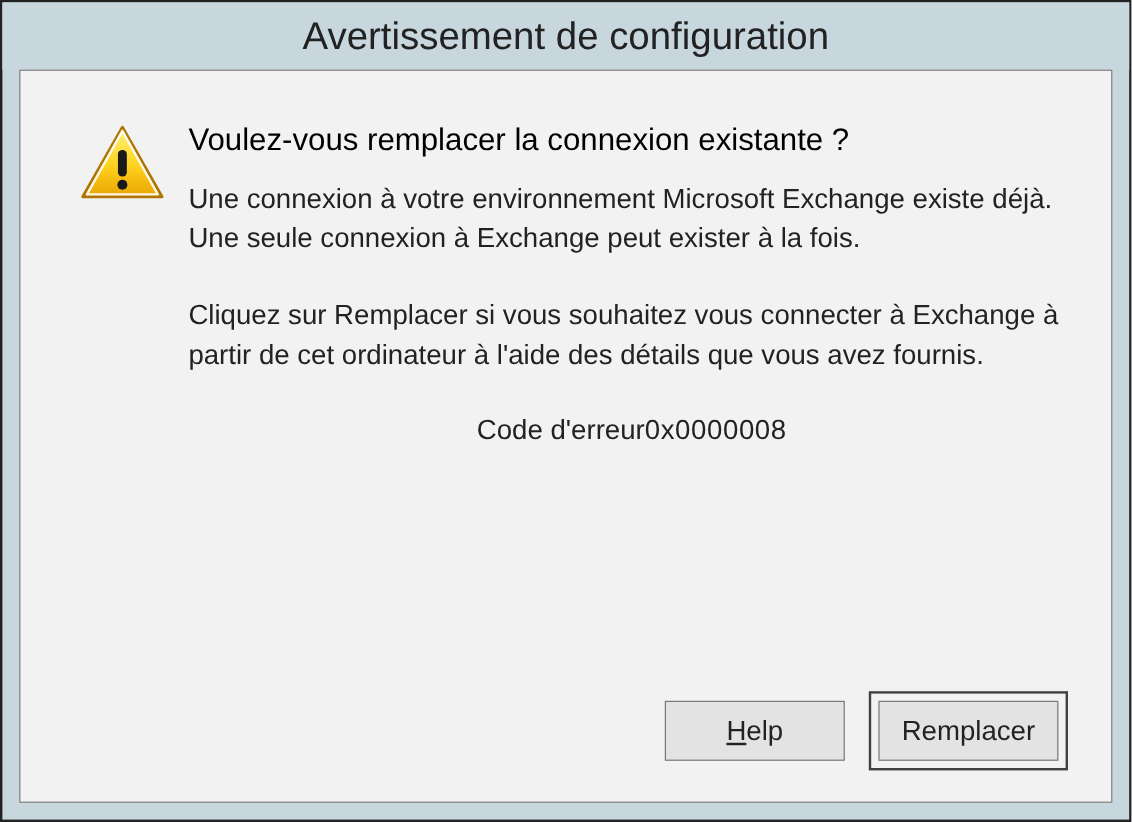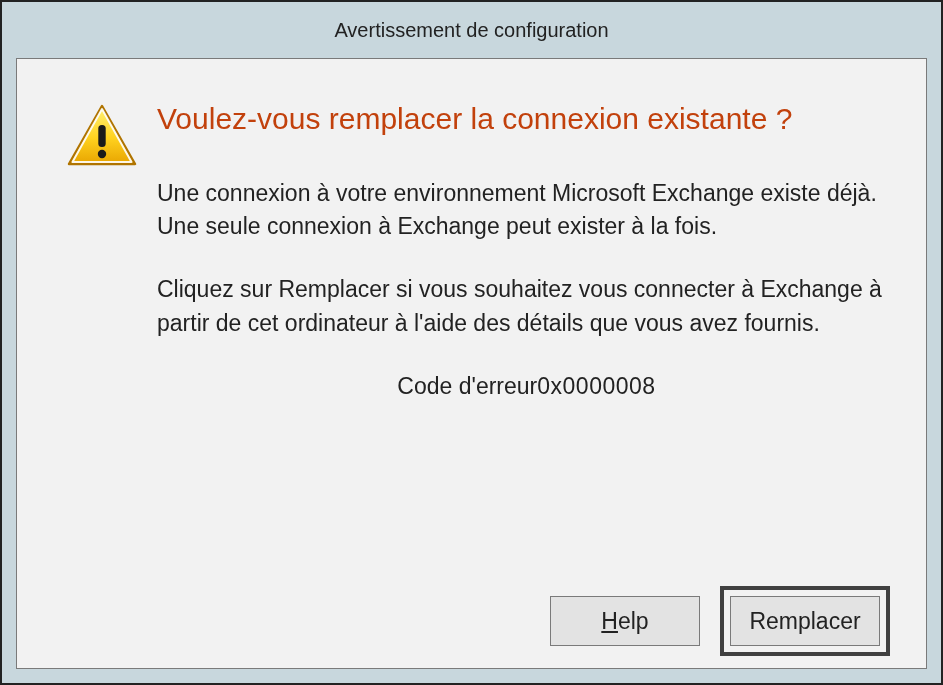--- a/index.html
+++ b/index.html
@@ -15,21 +15,21 @@
     border: 2px solid #222;
     background: #c8d7dd;
     display: flex;
     flex-direction: column;
   }
   .titlebar {
     height: 56px;
     display: flex;
     align-items: center;
     justify-content: center;
-    font-size: 20px;
+    font-size: 32px;
     color: #222;
     background: #c8d7dd;
   }
   .client {
     flex: 1;
     margin: 0 14px 14px 14px;
     border: 1px solid #7a7a7a;
     background: #f2f2f2;
     position: relative;
     padding: 40px 30px 0 30px;
@@ -48,40 +48,40 @@
     justify-content: center;
     padding-top: 4px;
   }
   .msg-cell {
     flex: 1;
     font-size: 23px;
     color: #222;
     line-height: 1.45;
   }
   .heading {
-    font-size: 30px;
-    color: #c2410c;
+    font-size: 26px;
+    color: #000000;
     line-height: 1.35;
-    margin-bottom: 37px;
+    margin-bottom: 15px;
   }
   .para {
     margin-bottom: 30px;
     margin-top: 13px;
   }
   .err-line {
     font-size: 23px;
     text-align: center;
   }
   .err-code {
     letter-spacing: 0.5px;
   }
   .button-row {
     position: absolute;
     right: 36px;
-    bottom: 12px;
+    bottom: 26px;
     display: flex;
     align-items: center;
   }
   .btn {
     min-width: 150px;
     height: 50px;
     box-sizing: border-box;
     background: #e3e3e3;
     border: 1px solid #7a7a7a;
     font-size: 23px;
@@ -96,21 +96,21 @@
   .btn .ul {
     text-decoration: underline;
   }
   .btn-wrap {
     display: inline-flex;
     align-items: center;
     justify-content: center;
     margin-left: 20px;
   }
   .highlight {
-    border: 4px solid #404040;
+    border: 2px solid #404040;
     padding: 6px;
   }
 </style>
 </head>
 <body>
 
 <div class="dialog">
 
   <div class="titlebar">
     <span>Avertissement de configuration</span>

